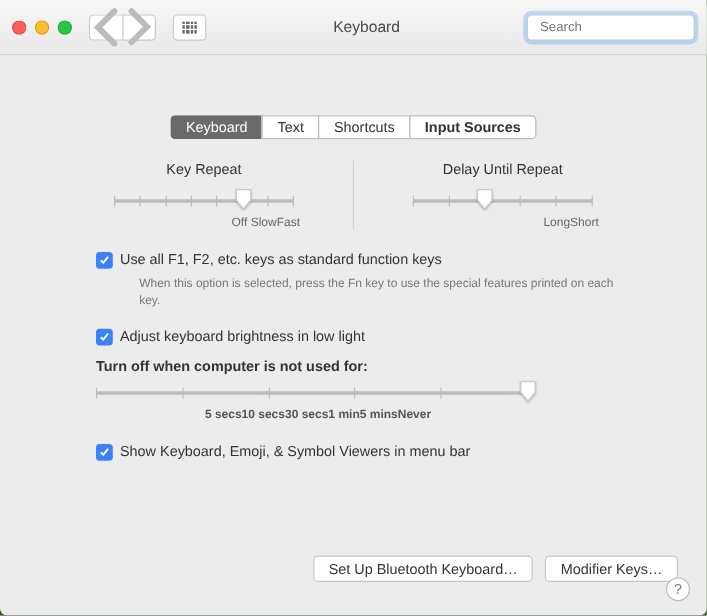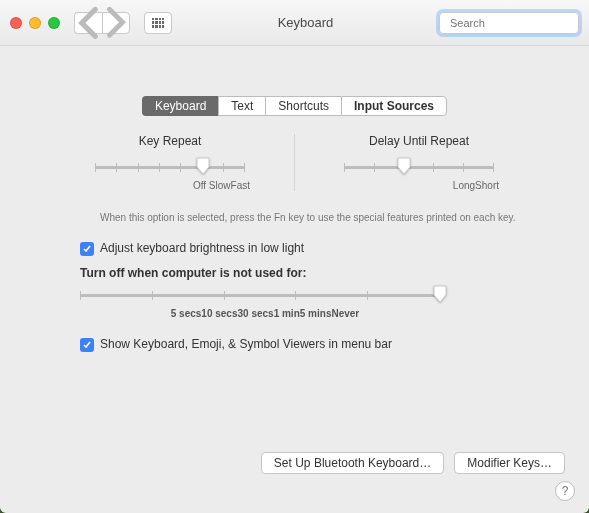--- a/index.html
+++ b/index.html
@@ -34,25 +34,25 @@
   .tbar { position: absolute; top: 6px; left: 0; right: 0; height: 3px; background: #bdbdbd; border-radius: 2px; }
   .ticks { position: absolute; left:0; right:0; top:3px; display:flex; justify-content: space-between; }
   .ticks span { width: 1px; height: 9px; background: #bdbdbd; }
   .thumb { position: absolute; top: -3px; width: 16px; height: 18px; transform: translateX(-50%); }
   .thumb svg { width: 16px; height: 18px; filter: drop-shadow(0 1px 1px rgba(0,0,0,0.25)); }
   .labels { display: flex; justify-content: flex-end; width: 160px; font-size: 10px; color: #666; margin-top: 6px; }
   .opts { margin-left: 56px; margin-right: 40px; display: flex; flex-direction: column; gap: 4px; }
   .cb-row { display: flex; align-items: flex-start; gap: 6px; }
   .cb { width: 14px; height: 14px; border-radius: 3px; background: #3b82f6; display: flex; align-items: center; justify-content: center; flex-shrink: 0; margin-top: 1px; }
   .cb svg { width: 10px; height: 10px; }
-  .hint { font-size: 10px; color: #777; margin-left: 20px; line-height: 1.35; margin-top: 2px; }
+  .hint { font-size: 10px; color: #777; margin-left: 36px; line-height: 1.35; margin-top: 2px; }
   .sub { margin-top: 6px; margin-left: 0; font-weight: bold; }
   .wide-track { width: 360px; }
   .wlabels { display: flex; justify-content: center; width: 370px; font-size: 10px; color: #555; margin-top: 6px; }
-  .footer-btns { position: absolute; bottom: 39px; right: 24px; display: flex; gap: 10px; text-align: center; }
+  .footer-btns { position: absolute; bottom: 28px; right: 24px; display: flex; gap: 10px; text-align: center; }
   .btn { height: 22px; padding: 0 12px; font-size: 12px; background: #fff; border: 1px solid #c6c6c6; border-radius: 4px; display: flex; align-items: center; }
   .help { position: absolute; bottom: 12px; right: 14px; width: 20px; height: 20px; border-radius: 50%; border: 1px solid #bcbcbc; background: #fff; display: flex; align-items: center; justify-content: center; font-size: 12px; color: #777; }
 </style>
 </head>
 <body>
 
 <div class="window">
   <div class="titlebar">
     <div class="traffic">
       <div class="tl red"></div>
@@ -147,20 +147,28 @@
               </svg></div>
         </div>
         <div class="labels">
           <span>Long</span>
           <span>Short</span>
         </div>
       </div>
     </div>
 
     <div class="opts">
+      <div class="cb-row">
+        <div class="cb">
+            <svg viewBox="0 0 10 10">
+              <path d="M2 5 L4 7 L8 2" stroke="#fff" stroke-width="1.6" fill="none"></path>
+            </svg>
+          </div>
+        <span>Use all F1, F2, etc. keys as standard function keys</span>
+      </div>
       <div class="hint">When this option is selected, press the Fn key to use the special features printed on each key.</div>
 
       <div class="cb-row" style="margin-top:12px">
         <div class="cb">
             <svg viewBox="0 0 10 10">
               <path d="M2 5 L4 7 L8 2" stroke="#fff" stroke-width="1.6" fill="none"></path>
             </svg>
           </div>
         <span>Adjust keyboard brightness in low light</span>
       </div>

